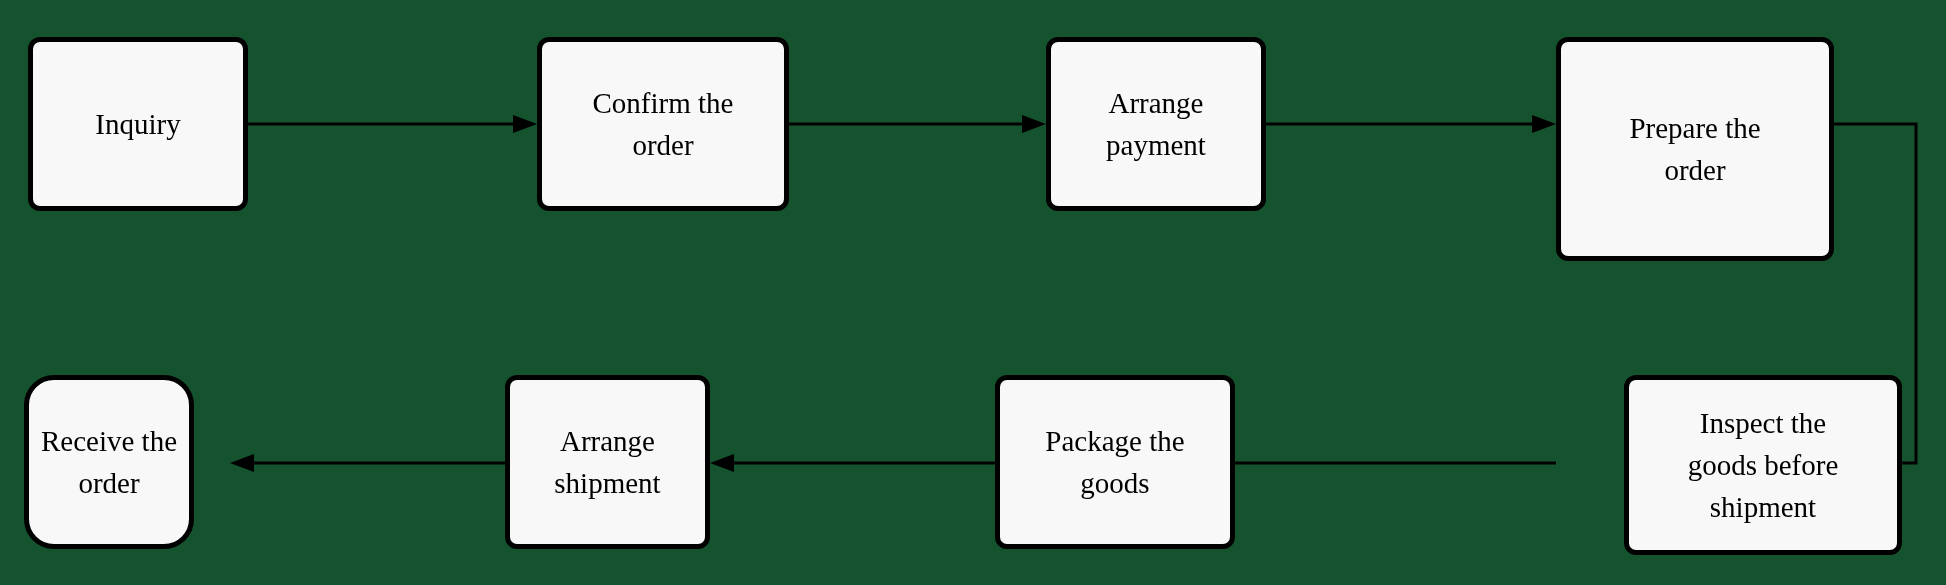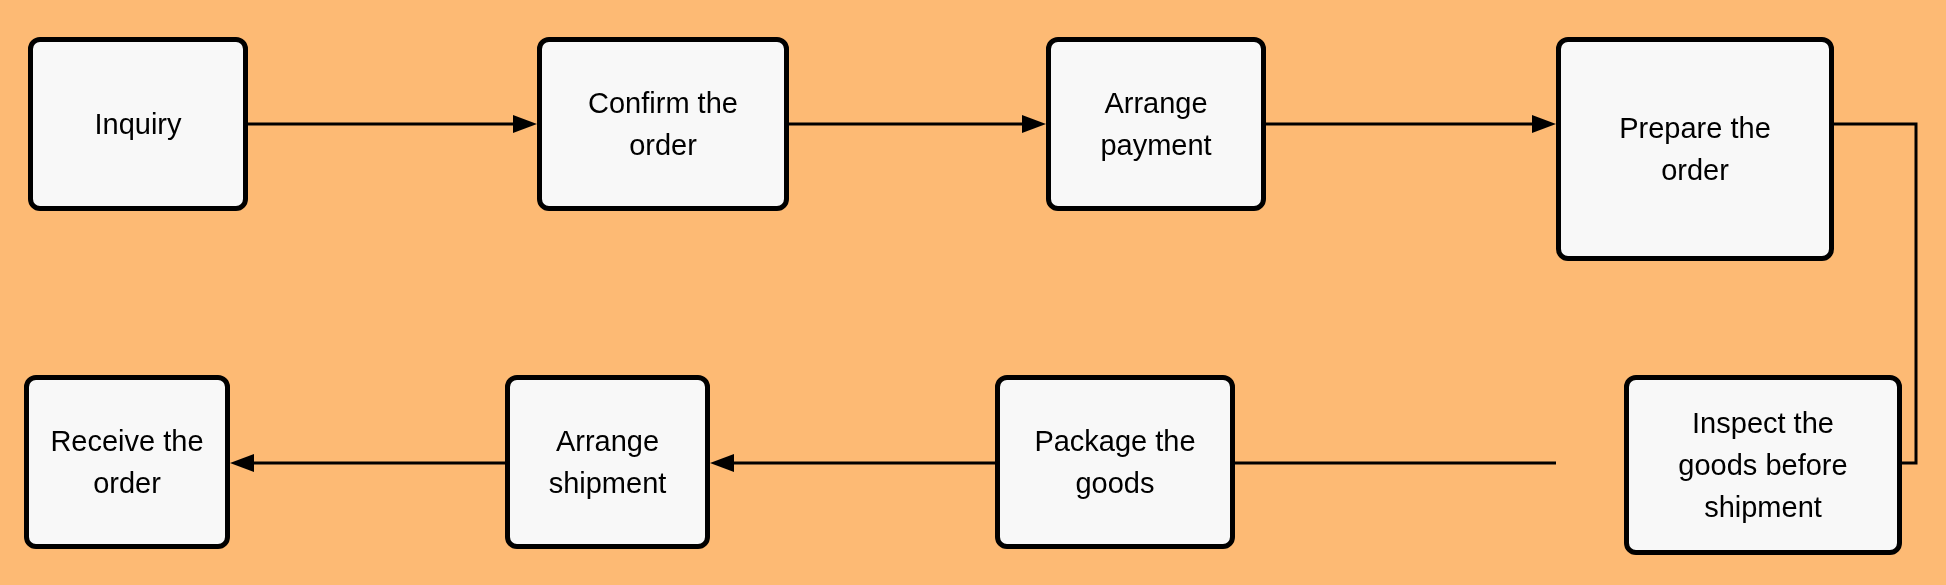--- a/index.html
+++ b/index.html
@@ -5,22 +5,23 @@
   html, body {
     margin: 0;
     padding: 0;
     background: #ffffff;
     font-family: "Liberation Sans", sans-serif;
   }
   .canvas {
     position: relative;
     width: 1946px;
     height: 585px;
-    background: #fdba74;
+    background: #14532d;
     overflow: hidden;
+    font-family: Liberation Serif, serif;
   }
   .edges {
     position: absolute;
     left: 0;
     top: 0;
     width: 1946px;
     height: 585px;
   }
   .edges line, .edges polyline {
     stroke: #000000;
@@ -46,21 +47,21 @@
     line-height: 42px;
     color: #000000;
   }
   .n1 { left: 28px;   top: 37px;  width: 220px; height: 174px; }
   .n2 { left: 537px;  top: 37px;  width: 252px; height: 174px; }
   .n3 { left: 1046px; top: 37px;  width: 220px; height: 174px; }
   .n4 { left: 1556px; top: 37px;  width: 278px; height: 224px; }
   .n5 { left: 1624px; top: 375px; width: 278px; height: 180px; }
   .n6 { left: 995px;  top: 375px; width: 240px; height: 174px; }
   .n7 { left: 505px;  top: 375px; width: 205px; height: 174px; }
-  .n8 { left: 24px;   top: 375px; width: 206px; height: 174px; }
+  .n8 { left: 24px;   top: 375px; width: 170px; height: 174px; border-radius: 30px; }
 </style>
 </head>
 <body>
 
 <div class="canvas">
 
   <svg class="edges" viewBox="0 0 1946 585" aria-hidden="true">
 
     <g>
       <line x1="248" y1="124" x2="515" y2="124"></line>

